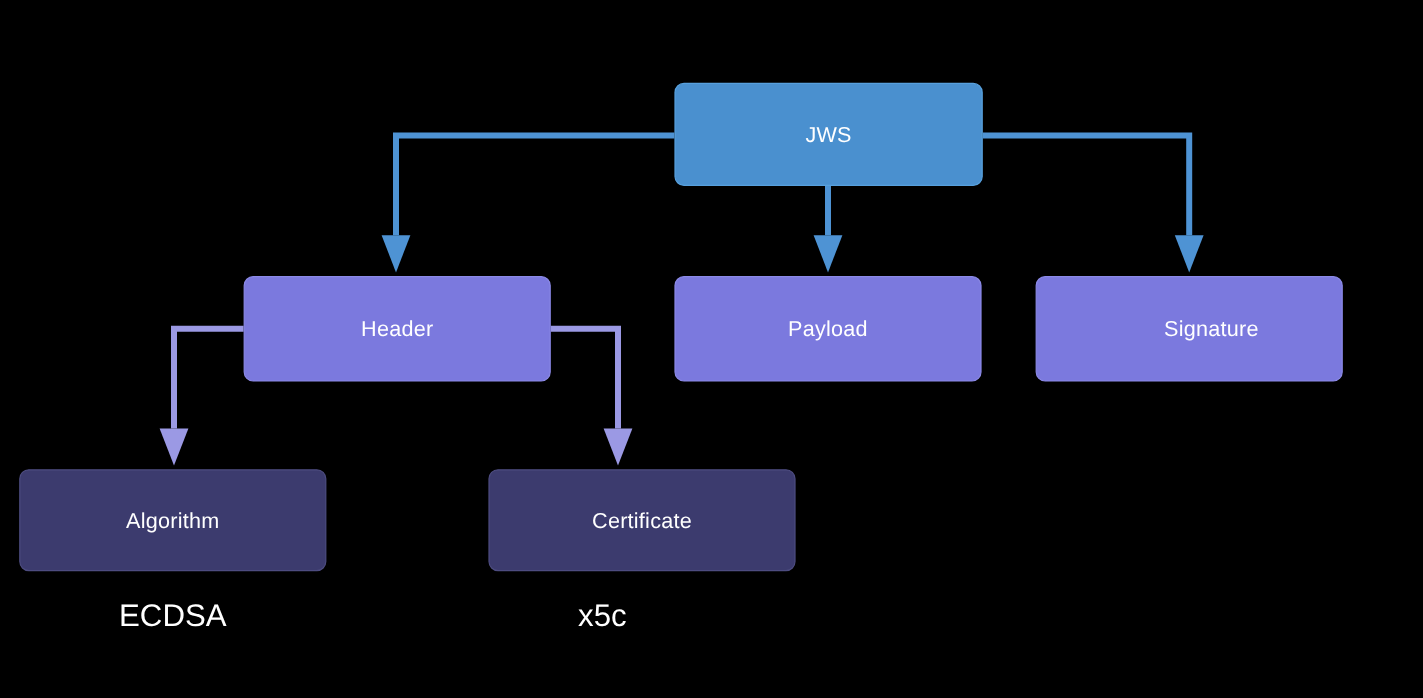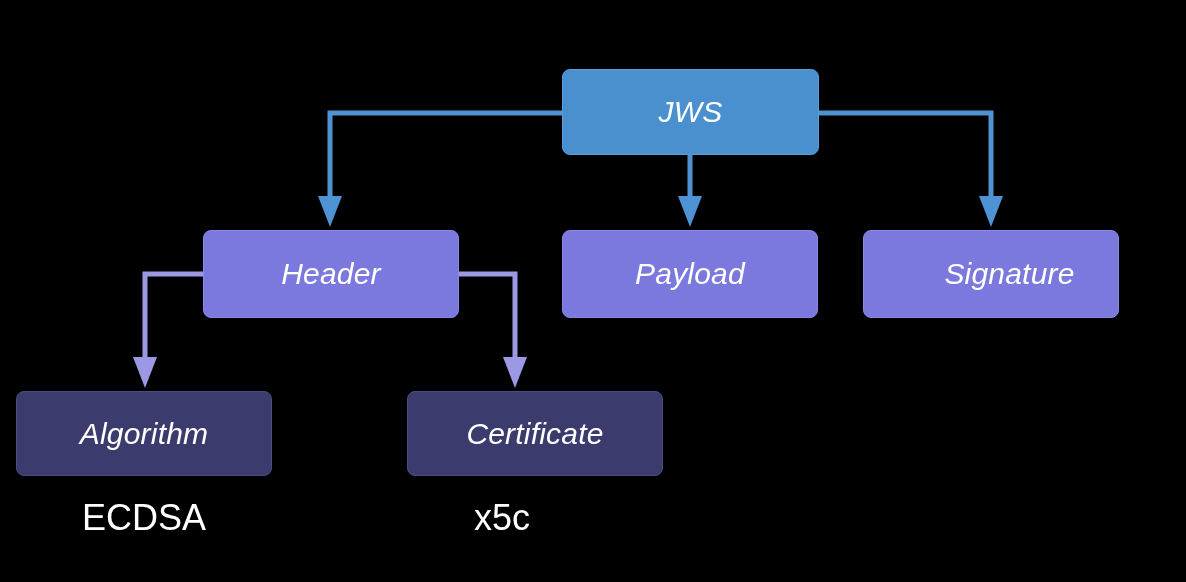--- a/index.html
+++ b/index.html
@@ -20,44 +20,43 @@
     background: #000000;
   }
   .node {
     position: absolute;
     box-sizing: border-box;
     display: flex;
     align-items: center;
     justify-content: center;
     border-radius: 8px;
     color: #ffffff;
-    font-size: 30px;
+    font-size: 18px;
     font-weight: 500;
     letter-spacing: 0.2px;
     line-height: 1;
     user-select: none;
-    font-style: italic;
   }
   .node.level-root {
     background: #4a90cf;
     border: 1px solid #57a0dd;
   }
   .node.level-mid {
     background: #7b79de;
     border: 1px solid #8b89e6;
   }
   .node.level-leaf {
     background: #3c3b6e;
     border: 1px solid #4d4c80;
     text-align: right;
   }
   .caption {
     position: absolute;
     color: #ffffff;
-    font-size: 36px;
+    font-size: 26px;
     font-weight: 400;
     text-align: center;
     line-height: 1;
     user-select: none;
   }
   svg.edges {
     position: absolute;
     left: 0;
     top: 0;
     width: 1186px;

